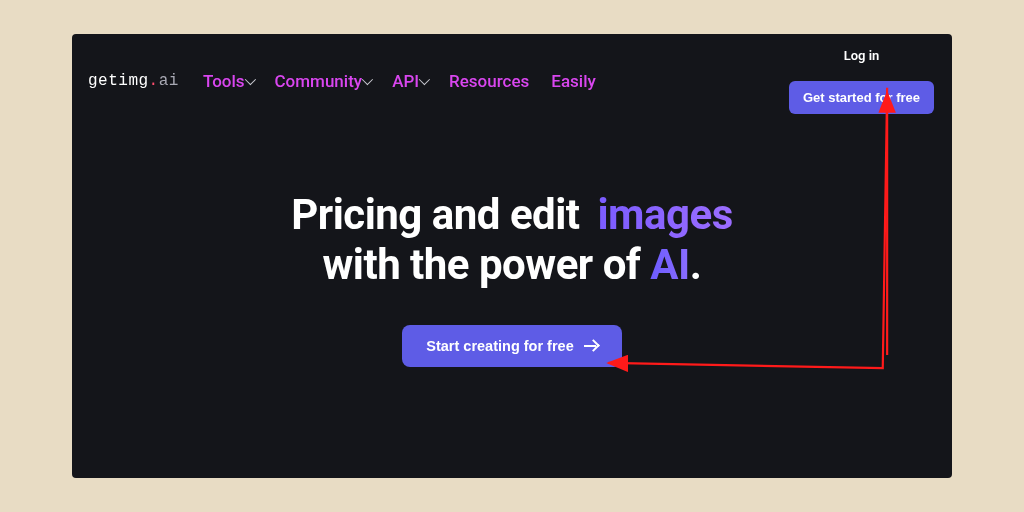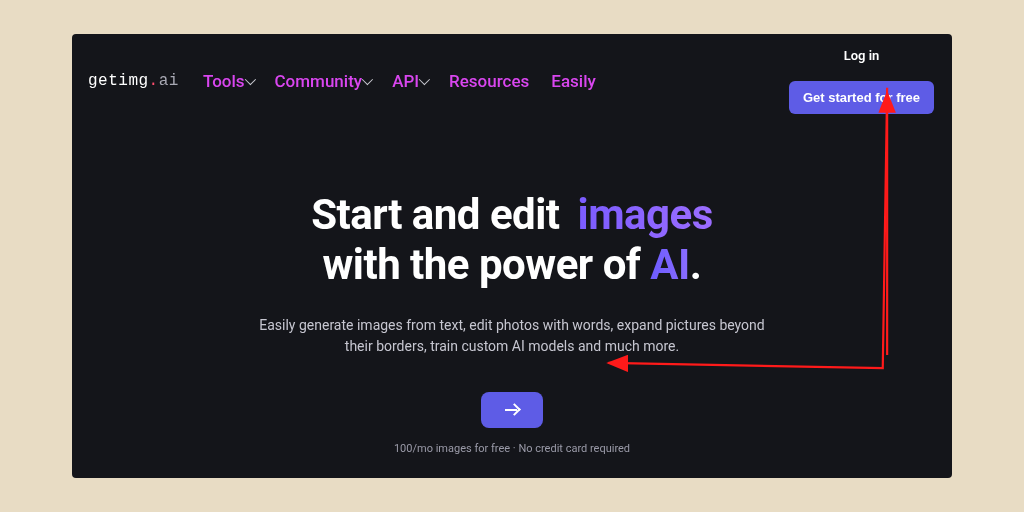--- a/index.html
+++ b/index.html
@@ -173,28 +173,27 @@
       </div>
     </div>
     <div class="nav-right">
       <span class="login">Log in</span>
       <button class="cta">Get started for free</button>
     </div>
   </nav>
 
   <section class="hero">
     <h1 class="headline">
-      <span>Start and edit </span><span class="grad">images</span><br>
+      <span>Pricing and edit </span><span class="grad">images</span><br>
       <span>with the power of </span><span class="grad2">AI</span><span>.</span>
     </h1>
-    <p class="sub">Easily generate images from text, edit photos with words, expand pictures beyond their borders, train custom AI models and much more.</p>
     <button class="primary-btn">
+      <span>Start creating for free</span>
       <span class="arrow-r"></span>
     </button>
-    <div class="micro">100/mo images for free · No credit card required</div>
   </section>
 
   <svg class="annot" viewBox="0 0 1004 444">
     <defs>
       <marker id="ah" markerWidth="10" markerHeight="8" refX="9" refY="4" orient="auto">
         <polygon points="0 0, 10 4, 0 8" fill="#ff1a1a"></polygon>
       </marker>
     </defs>
     <path d="M 930 30 L 925 350 L 612 344" stroke="#ff1a1a" stroke-width="2.5" fill="none" marker-end="url(#ah)"></path>
     <line x1="930" y1="335" x2="930" y2="36" stroke="#ff1a1a" stroke-width="2.5" marker-end="url(#ah)"></line>

